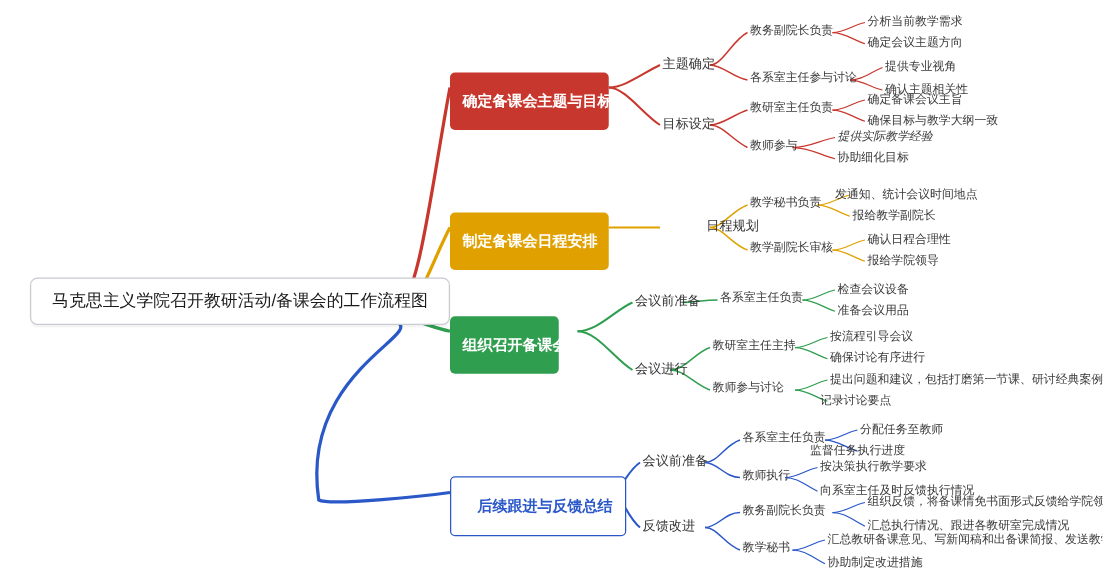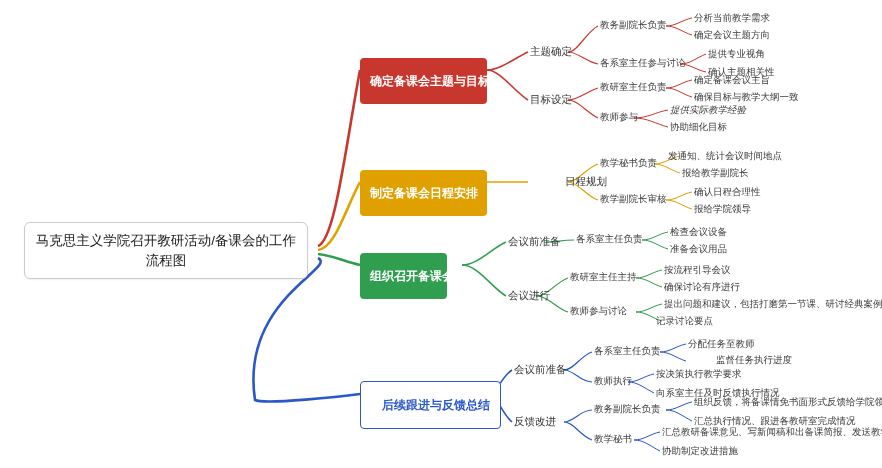--- a/index.html
+++ b/index.html
@@ -140,21 +140,21 @@
     <path d="M628,382 C638,382 644,376 654,374" stroke="#2a58c8" stroke-width="1" fill="none"></path>
     <path d="M628,382 C638,382 644,388 654,393" stroke="#2a58c8" stroke-width="1" fill="none"></path>
     <path d="M564,422 C574,422 580,410 592,410" stroke="#2a58c8" stroke-width="1.2" fill="none"></path>
     <path d="M564,422 C574,422 580,436 592,440" stroke="#2a58c8" stroke-width="1.2" fill="none"></path>
     <path d="M666,410 C676,410 682,404 692,402" stroke="#2a58c8" stroke-width="1" fill="none"></path>
     <path d="M666,410 C676,410 682,416 692,421" stroke="#2a58c8" stroke-width="1" fill="none"></path>
     <path d="M634,440 C644,440 650,434 660,432" stroke="#2a58c8" stroke-width="1" fill="none"></path>
     <path d="M634,440 C644,440 650,446 660,451" stroke="#2a58c8" stroke-width="1" fill="none"></path>
   </svg>
 
-  <div class="node root-node" style="left:24px; top:222px; width:284px;">马克思主义学院召开教研活动/备课会的工作流程图</div>
+  <div class="node root-node" style="left:24px; top:222px; width:336px;">马克思主义学院召开教研活动/备课会的工作流程图</div>
 
   <div class="node l1-node l1-red" style="left:360px; top:58px; width:127px;">确定备课会主题与目标</div>
 
   <div class="node l2-node" style="left:530px; top:45px;">主题确定</div>
   <div class="node l2-node" style="left:530px; top:93px;">目标设定</div>
 
   <div class="node l3-node" style="left:600px; top:19px;">教务副院长负责</div>
   <div class="node l3-node" style="left:694px; top:12px;">分析当前教学需求</div>
   <div class="node l3-node" style="left:694px; top:29px;">确定会议主题方向</div>
 
@@ -199,21 +199,21 @@
   <div class="node l3-node" style="left:664px; top:298px;">提出问题和建议，包括打磨第一节课、研讨经典案例、实践教学组织等。</div>
   <div class="node l3-node" style="left:656px; top:315px;">记录讨论要点</div>
 
   <div class="node l1-node l1-blue-solid" style="left:360px; top:381px; width:141px;">后续跟进与反馈总结</div>
 
   <div class="node l2-node" style="left:514px; top:363px;">会议前准备</div>
   <div class="node l2-node" style="left:514px; top:415px;">反馈改进</div>
 
   <div class="node l3-node" style="left:594px; top:345px;">各系室主任负责</div>
   <div class="node l3-node" style="left:688px; top:338px;">分配任务至教师</div>
-  <div class="node l3-node" style="left:716px; top:355px;font-family:Liberation Mono, monospace;">监督任务执行进度</div>
+  <div class="node l3-node" style="left:648px; top:355px;">监督任务执行进度</div>
 
   <div class="node l3-node" style="left:594px; top:375px;">教师执行</div>
   <div class="node l3-node" style="left:656px; top:368px;">按决策执行教学要求</div>
   <div class="node l3-node" style="left:656px; top:387px;">向系室主任及时反馈执行情况</div>
 
   <div class="node l3-node" style="left:594px; top:403px;">教务副院长负责</div>
   <div class="node l3-node" style="left:694px; top:396px;">组织反馈，将备课情免书面形式反馈给学院领导</div>
   <div class="node l3-node" style="left:694px; top:415px;">汇总执行情况、跟进各教研室完成情况</div>
 
   <div class="node l3-node" style="left:594px; top:433px;">教学秘书</div>

